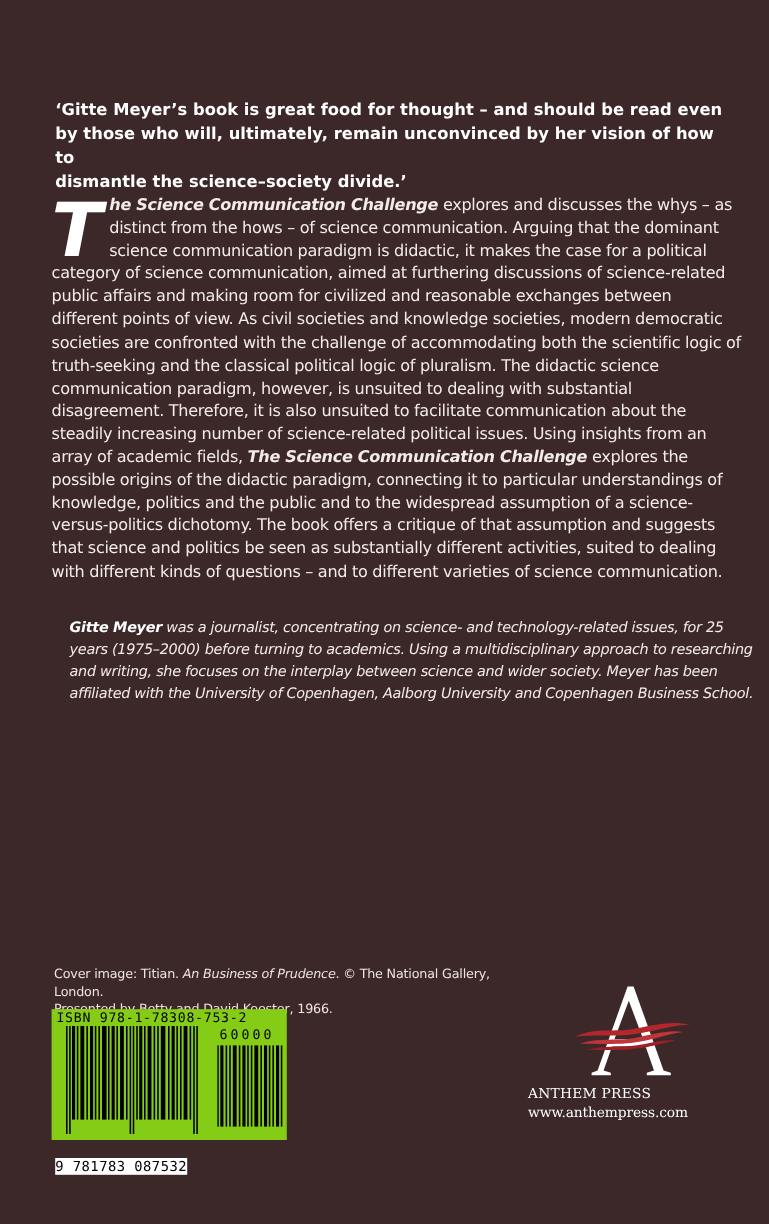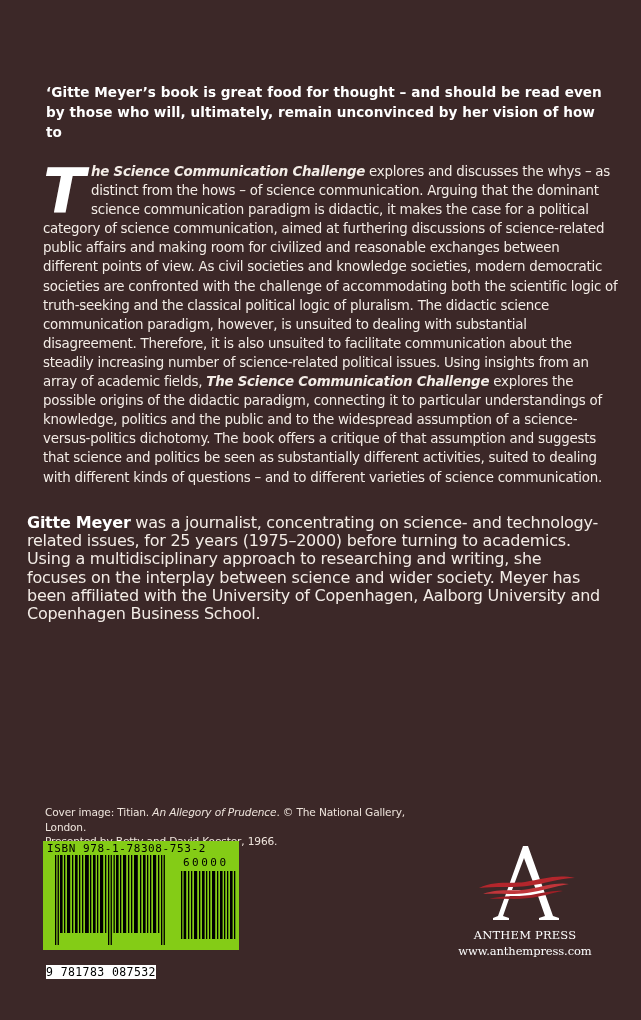--- a/index.html
+++ b/index.html
@@ -60,27 +60,28 @@
       font-style: italic;
       color: #ffffff;
       margin: 4px 6px 0 0;
       padding: 0;
       height: 52px;
       font-family: "DejaVu Sans", sans-serif;
     }
     .blurb em { font-style: italic; font-weight: bold; }
     .bio {
       position: absolute;
-      left: 27px;
+      left: 58px;
       top: 514px;
       width: 575px;
-      font-size: 16px;
+      font-size: 12px;
       line-height: 18.2px;
       letter-spacing: -0.25px;
       margin: 0;
+      font-style: italic;
     }
     .bio .name { font-weight: bold; color: #ffffff; }
     .credits {
       position: absolute;
       left: 45px;
       top: 805px;
       width: 400px;
       font-size: 10.6px;
       line-height: 14.5px;
       letter-spacing: -0.15px;
@@ -128,23 +129,22 @@
       top: 14px;
     }
     .barcode-box svg.addon-bars {
       position: absolute;
       left: 138px;
       top: 30px;
     }
     .publisher {
       position: absolute;
       left: 440px;
-      top: 844px;
+      top: 820px;
       width: 170px;
-      text-align: center;
     }
     .publisher svg { display: block; margin: 0 auto; }
     .publisher .pub-name {
       font-family: "DejaVu Serif", serif;
       font-size: 11.5px;
       letter-spacing: 0.2px;
       color: #ffffff;
       margin-top: 2px;
       line-height: 15px;
     }
@@ -158,29 +158,30 @@
   </style>
 </head>
 <body>
 
 <div class="page">
 
   <div class="endorsement">
     <p class="quote">
       <span>‘Gitte Meyer’s book is great food for thought – and should be read even</span><br>
       <span>by those who will, ultimately, remain unconvinced by her vision of how to</span><br>
+      <span>dismantle the science–society divide.’</span>
     </p>
   </div>
 
   <p class="blurb"><span class="dropcap">T</span><em>he Science Communication Challenge</em><span> explores and discusses the whys – as distinct from the hows – of science communication. Arguing that the dominant science communication paradigm is didactic, it makes the case for a political category of science communication, aimed at furthering discussions of science-related public affairs and making room for civilized and reasonable exchanges between different points of view. As civil societies and knowledge societies, modern democratic societies are confronted with the challenge of accommodating both the scientific logic of truth-seeking and the classical political logic of pluralism. The didactic science communication paradigm, however, is unsuited to dealing with substantial disagreement. Therefore, it is also unsuited to facilitate communication about the steadily increasing number of science-related political issues. Using insights from an array of academic fields, </span><em>The Science Communication Challenge</em><span> explores the possible origins of the didactic paradigm, connecting it to particular understandings of knowledge, politics and the public and to the widespread assumption of a science-versus-politics dichotomy. The book offers a critique of that assumption and suggests that science and politics be seen as substantially different activities, suited to dealing with different kinds of questions – and to different varieties of science communication.</span></p>
 
   <p class="bio"><span class="name">Gitte Meyer</span><span> was a journalist, concentrating on science- and technology-related issues, for 25 years (1975–2000) before turning to academics. Using a multidisciplinary approach to researching and writing, she focuses on the interplay between science and wider society. Meyer has been affiliated with the University of Copenhagen, Aalborg University and Copenhagen Business School.</span></p>
 
   <div class="credits">
-    <span>Cover image: Titian. </span><em>An Allegory of Prudence</em><span>. © The National Gallery, London.</span><br>
+    <span>Cover image: Titian. </span><em>An Business of Prudence</em><span>. © The National Gallery, London.</span><br>
     <span>Presented by Betty and David Koester, 1966.</span>
   </div>
 
   <div class="barcode-box">
     <div class="isbn-text">ISBN 978-1-78308-753-2</div>
     <div class="price-code">60000</div>
     <svg class="main-bars" width="116" height="90" viewBox="0 0 116 90">
       <g fill="#000">
         <rect x="0" y="0" width="1.3" height="90"></rect>
         <rect x="2.6" y="0" width="1.3" height="90"></rect>

